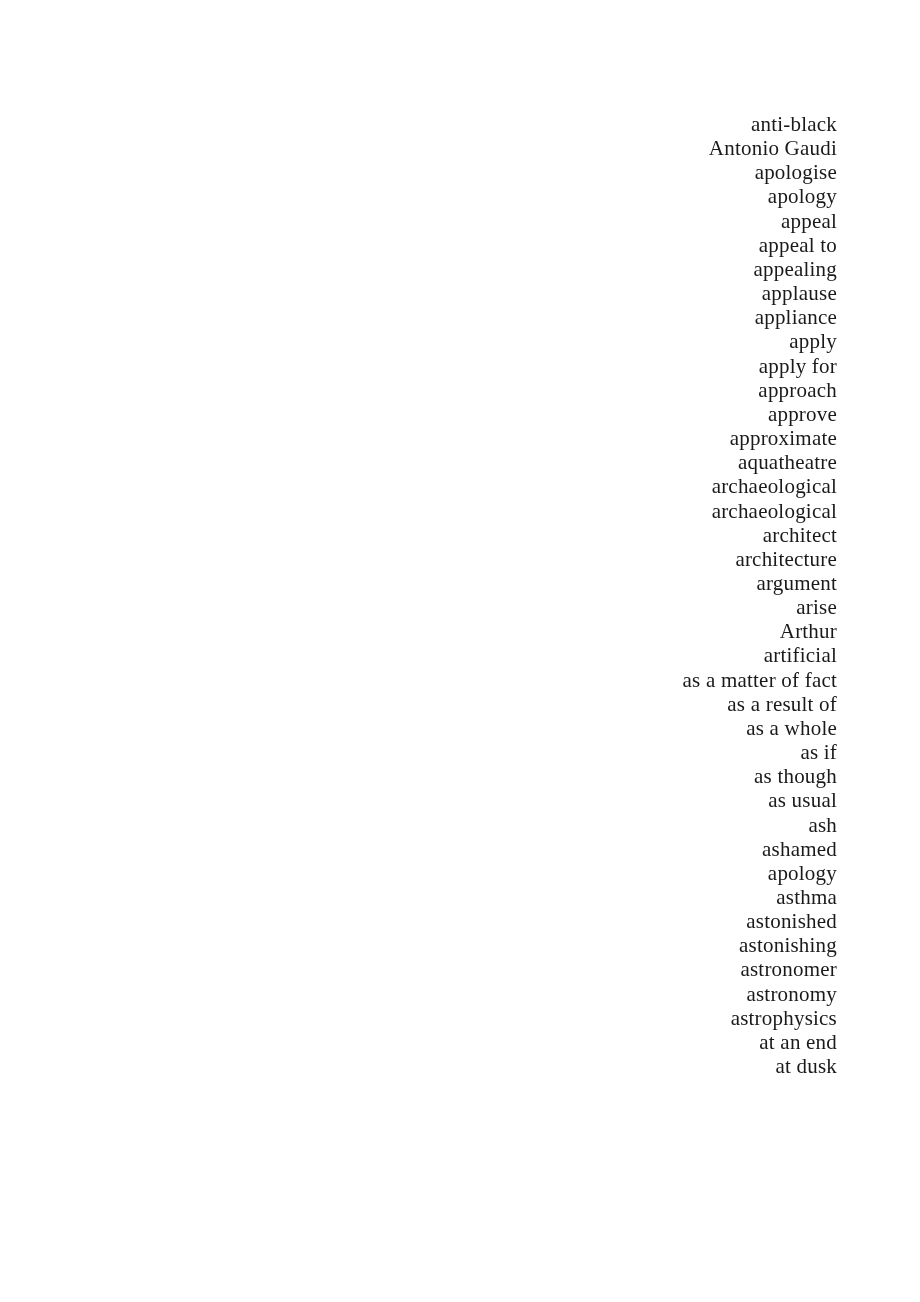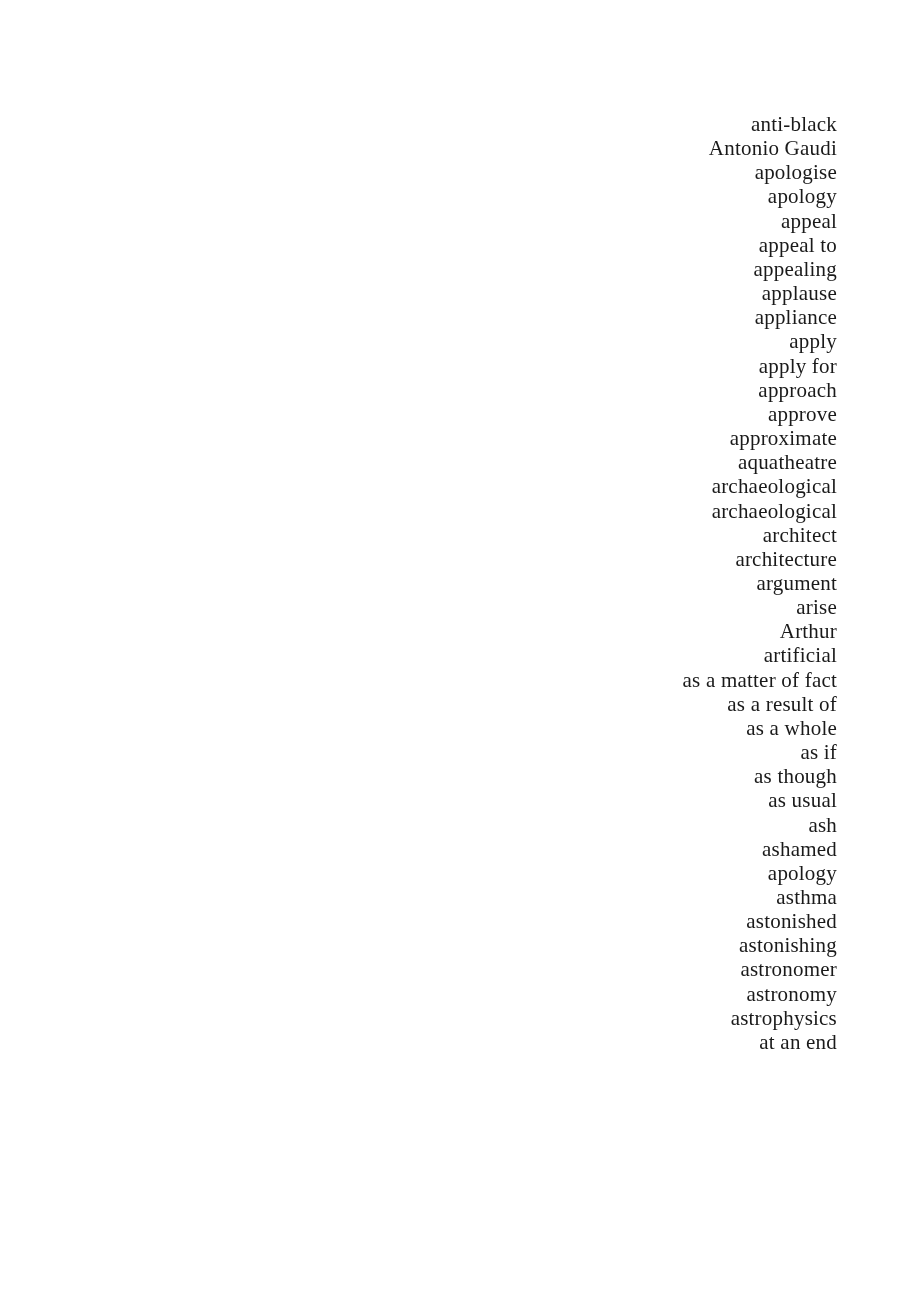--- a/index.html
+++ b/index.html
@@ -83,14 +83,15 @@
       <li>ash</li>
       <li>ashamed</li>
       <li>apology</li>
       <li>asthma</li>
       <li>astonished</li>
       <li>astonishing</li>
       <li>astronomer</li>
       <li>astronomy</li>
       <li>astrophysics</li>
       <li>at an end</li>
+      <li>at dusk</li>
     </ul>
 </div>
 
 </body></html>

